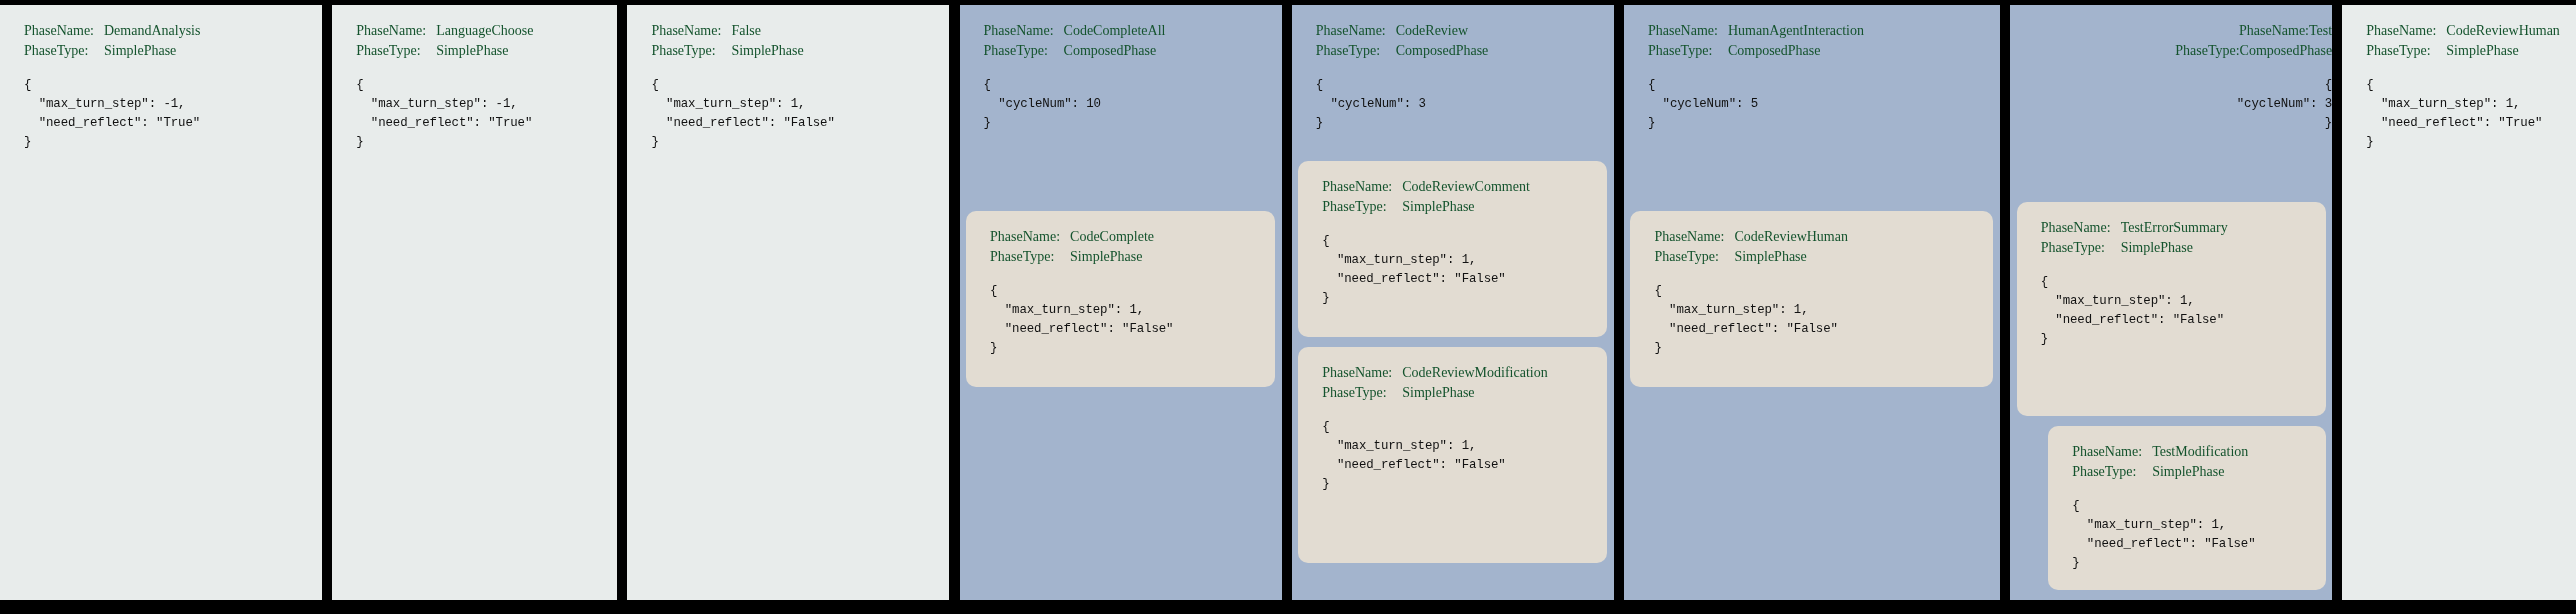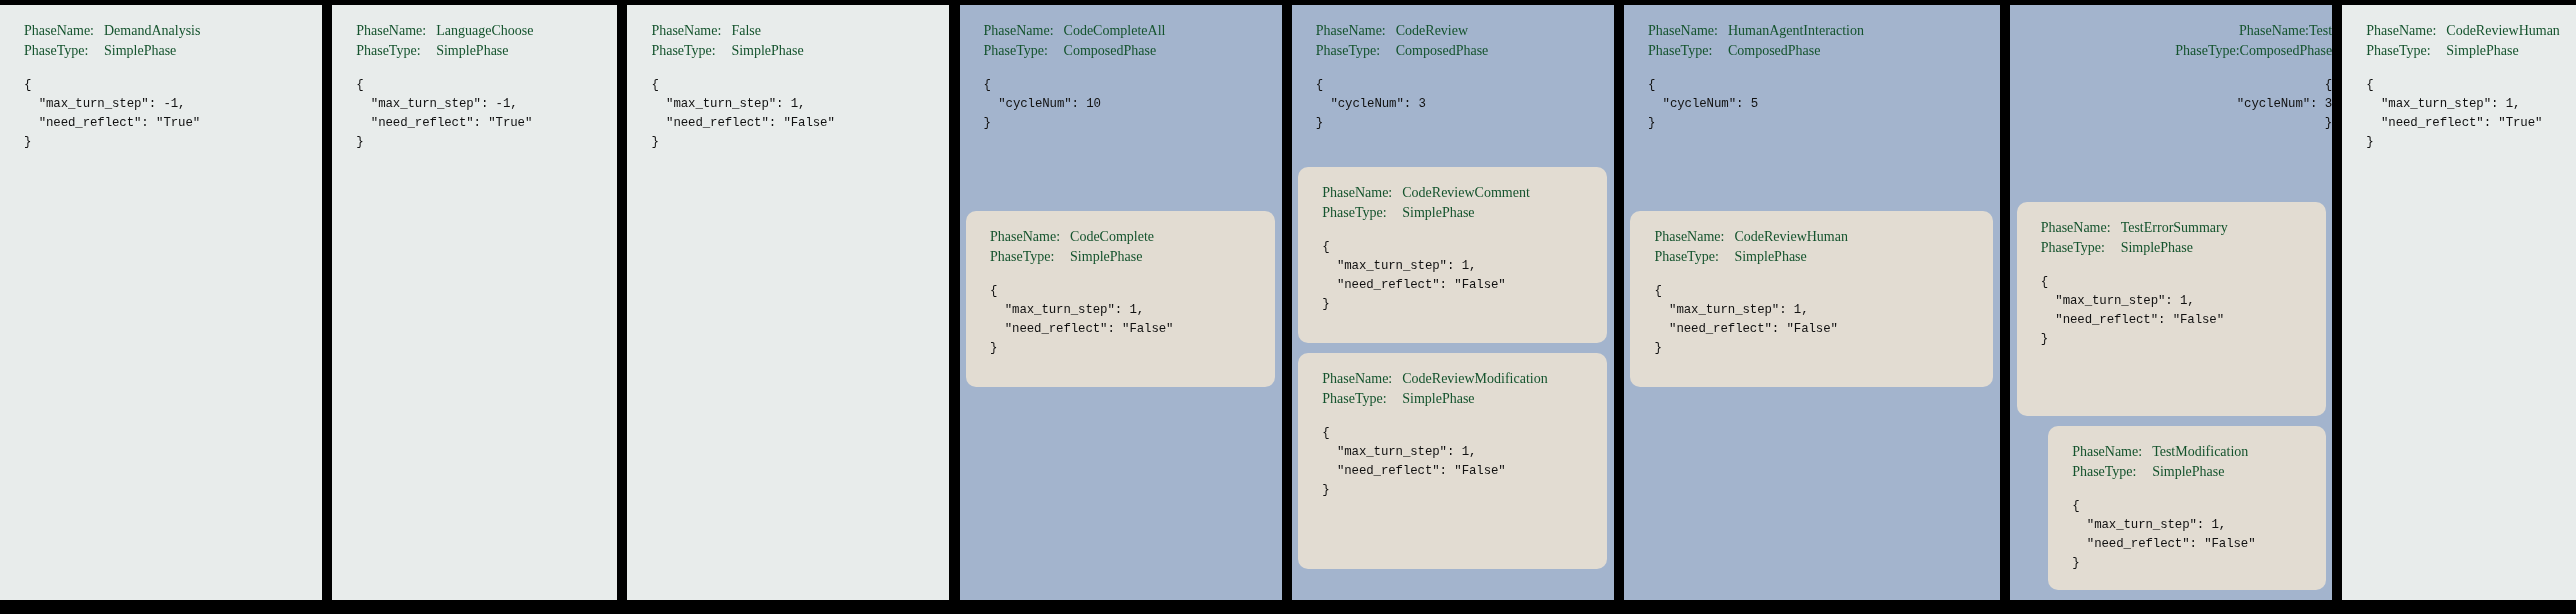--- a/index.html
+++ b/index.html
@@ -166,21 +166,21 @@
       <div class="composed-inner">
         <div class="composed-head" style="height: 156px;">
           <div class="phase-block">
             <div class="meta-row"><span class="meta-key">PhaseName:</span><span class="meta-val">CodeReview</span></div>
             <div class="meta-row"><span class="meta-key">PhaseType:</span><span class="meta-val">ComposedPhase</span></div>
             <div class="json-body">{
   "cycleNum": 3
 }</div>
           </div>
         </div>
-        <div class="sub-phase" style="height: 176px; margin-top: 6px;">
+        <div class="sub-phase" style="height: 176px;">
           <div class="phase-block">
             <div class="meta-row"><span class="meta-key">PhaseName:</span><span class="meta-val">CodeReviewComment</span></div>
             <div class="meta-row"><span class="meta-key">PhaseType:</span><span class="meta-val">SimplePhase</span></div>
             <div class="json-body">{
   "max_turn_step": 1,
   "need_reflect": "False"
 }</div>
           </div>
         </div>
         <div class="sub-gap"></div>

